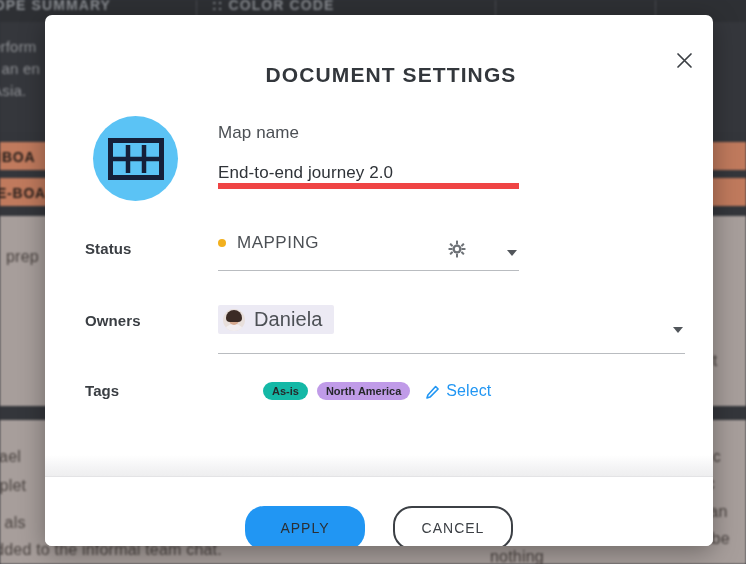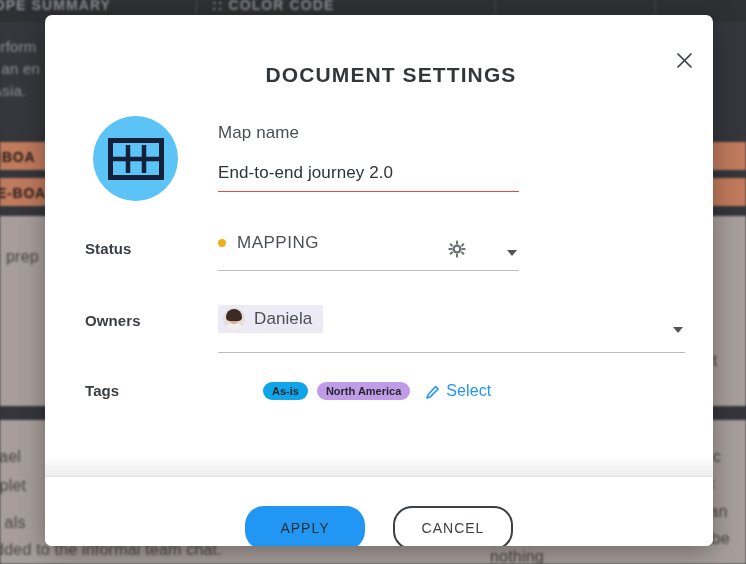--- a/index.html
+++ b/index.html
@@ -97,22 +97,22 @@
   
   .field-mapname {
     position: absolute; left: 173px; top: 24px; width: 301px;
   }
   .field-label-top {
     font-size: 17px; color: #4b4f54; letter-spacing: .1px;
   }
   .field-value-name {
     margin-top: 20px;
     font-size: 17px; color: #2f3338;
-    padding-bottom: 8px;
-    border-bottom: 1px solid #ef4444;
+    padding-bottom: 0;
+    border-bottom: 6px solid #ef4444;
     letter-spacing: .1px;
   }
 
   
   .row {
     position: absolute; left: 40px; right: 28px; height: 44px;
     display: flex; align-items: flex-start;
   }
   .row-label {
     width: 133px; flex: none;
@@ -177,21 +177,21 @@
     position: absolute; left: 6px; top: 5px;
     width: 10px; height: 11px;
     background: #d6a98e; border-radius: 5px;
   }
   .owner-avatar .body {
     position: absolute; left: 1px; bottom: -2px;
     width: 20px; height: 9px;
     background: #f2eef0; border-radius: 10px 10px 0 0;
   }
   .owner-name {
-    font-size: 17px; color: #4c5055; letter-spacing: .1px;
+    font-size: 20px; color: #4c5055; letter-spacing: .1px;
   }
 
   
   #row-tags { top: 276px; gap: 45px; }
   #row-tags .row-control { padding-bottom: 0; }
   .tag {
     display: inline-flex; align-items: center;
     height: 18px; padding: 0 9px;
     border-radius: 9px;
     font-size: 11px; font-weight: bold;
@@ -350,21 +350,21 @@
           </span>
           <span class="owner-name">Daniela</span>
         </span>
         <span class="caret"></span>
       </div>
     </div>
 
     <div class="row" id="row-tags">
       <div class="row-label">Tags</div>
       <div class="row-control">
-        <span class="tag" style="background:#0ea5e9;">As-is</span>
+        <span class="tag" style="background:#14b8a6;">As-is</span>
         <span class="tag" style="background:#c09be8;">North America</span>
         <span class="select-link">
           <svg class="pencil" width="15" height="15" viewBox="0 0 15 15" aria-hidden="true">
             <path d="M10.6 1.5 L13.1 4 L5 12.1 L2 13 L2.9 10 Z" fill="none" stroke="#2196f3" stroke-width="1.6" stroke-linejoin="round"></path>
           </svg>
           <span>Select</span>
         </span>
       </div>
     </div>
   </div>

